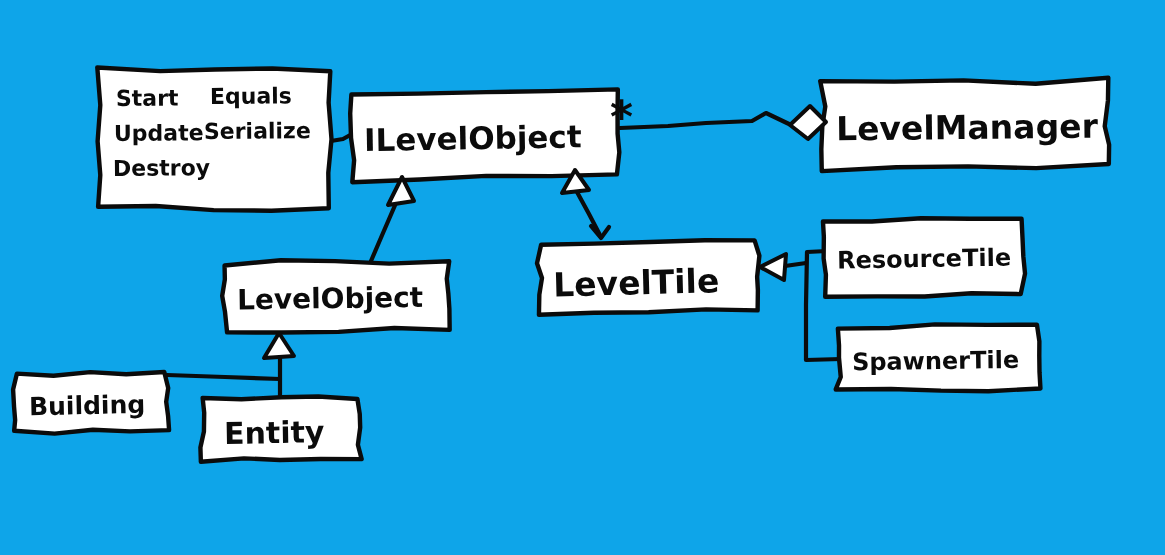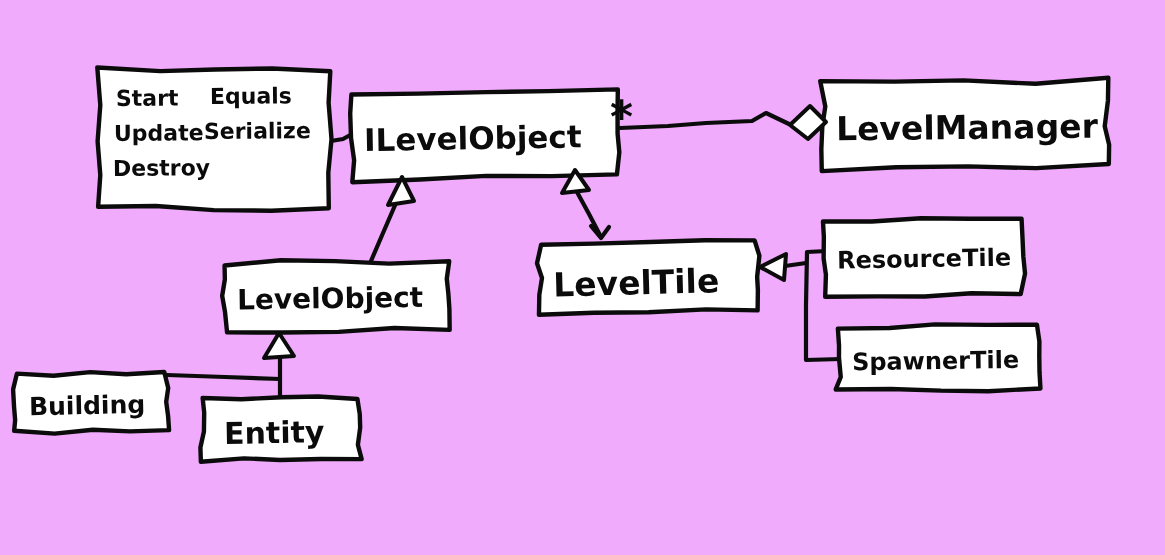--- a/index.html
+++ b/index.html
@@ -1,20 +1,20 @@
 <!DOCTYPE html>
 <html><head>
 <meta charset="utf-8">
 <style>
   html, body { margin: 0; padding: 0; background: #ffffff; }
   body {
     width: 1165px; height: 555px; overflow: hidden;
     font-family: "DejaVu Sans", sans-serif;
   }
-  .canvas-wrap { position: relative; width: 1165px; height: 555px; background: #f0abfc; }
+  .canvas-wrap { position: relative; width: 1165px; height: 555px; background: #0ea5e9; }
   svg { display: block; }
   .ink {
     fill: none; stroke: #0b0b0b; stroke-width: 4.2;
     stroke-linecap: round; stroke-linejoin: round;
   }
   .box {
     fill: #ffffff; stroke: #0b0b0b; stroke-width: 4.4;
     stroke-linecap: round; stroke-linejoin: round;
   }
   .head {

